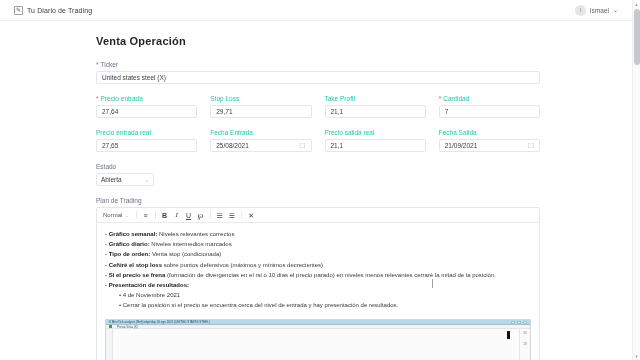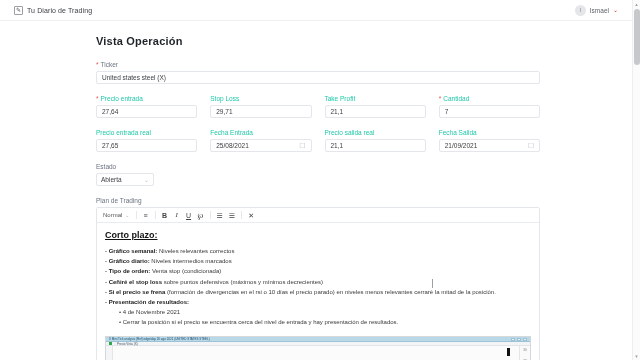--- a/index.html
+++ b/index.html
@@ -164,21 +164,21 @@
   <div class="topbar-right">
     <span class="avatar">I</span>
     <span class="uname">Ismael</span>
     <span class="caret">⌄</span>
   </div>
 </div>
 
 <div class="page">
   <div class="card">
 
-    <h1 class="title">Vista Operación</h1>
+    <h1 class="title">Venta Operación</h1>
 
     <div class="full">
       <span class="field-label"><span class="req">*</span><span>Ticker</span></span>
       <div class="inp">
         <span>United states steel (X)</span>
       </div>
     </div>
 
     <div class="row">
       <div class="col">
@@ -261,21 +261,20 @@
           <span class="tb-btn u">U</span>
           <span class="tb-btn">℘</span>
           <span class="tb-sep"></span>
           <span class="tb-btn">☰</span>
           <span class="tb-btn">☰</span>
           <span class="tb-sep"></span>
           <span class="tb-btn">✕</span>
         </div>
 
         <div class="doc">
-          <h2>Corto plazo:</h2>
           <div id="doc-lines">
               <p><b>- Gráfico semanal:</b><span> Niveles relevantes correctos</span></p>
               <p><b>- Gráfico diario:</b><span> Niveles intermedios marcados</span></p>
               <p><b>- Tipo de orden:</b><span> Venta stop (condicionada)</span></p>
               <p><b>- Ceñiré el stop loss</b><span> sobre puntos defensivos (máximos y mínimos decrecientes)</span></p>
               <p><b>- Si el precio se frena</b><span> (formación de divergencias en el rsi o 10 días el precio parado) en niveles menos relevantes cerraré la mitad de la posición.</span></p>
               <p><b>- Presentación de resultados:</b></p>
               <p class="sub"><span>• 4 de Noviembre 2021</span></p>
               <p class="sub"><span>• Cerrar la posición si el precio se encuentra cerca del nivel de entrada y hay presentación de resultados.</span></p>
             </div>

